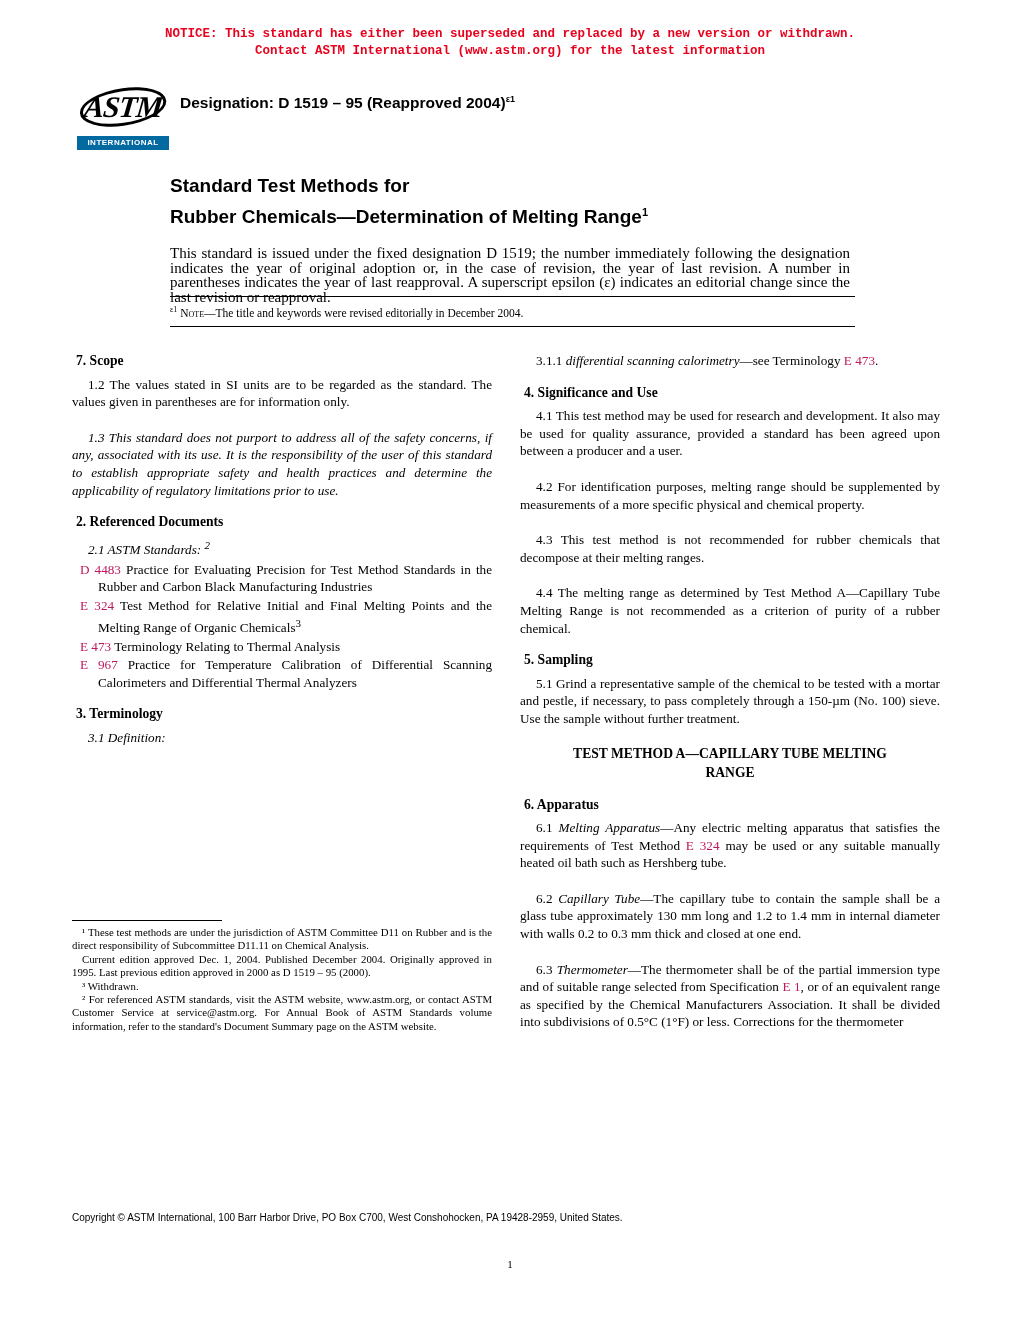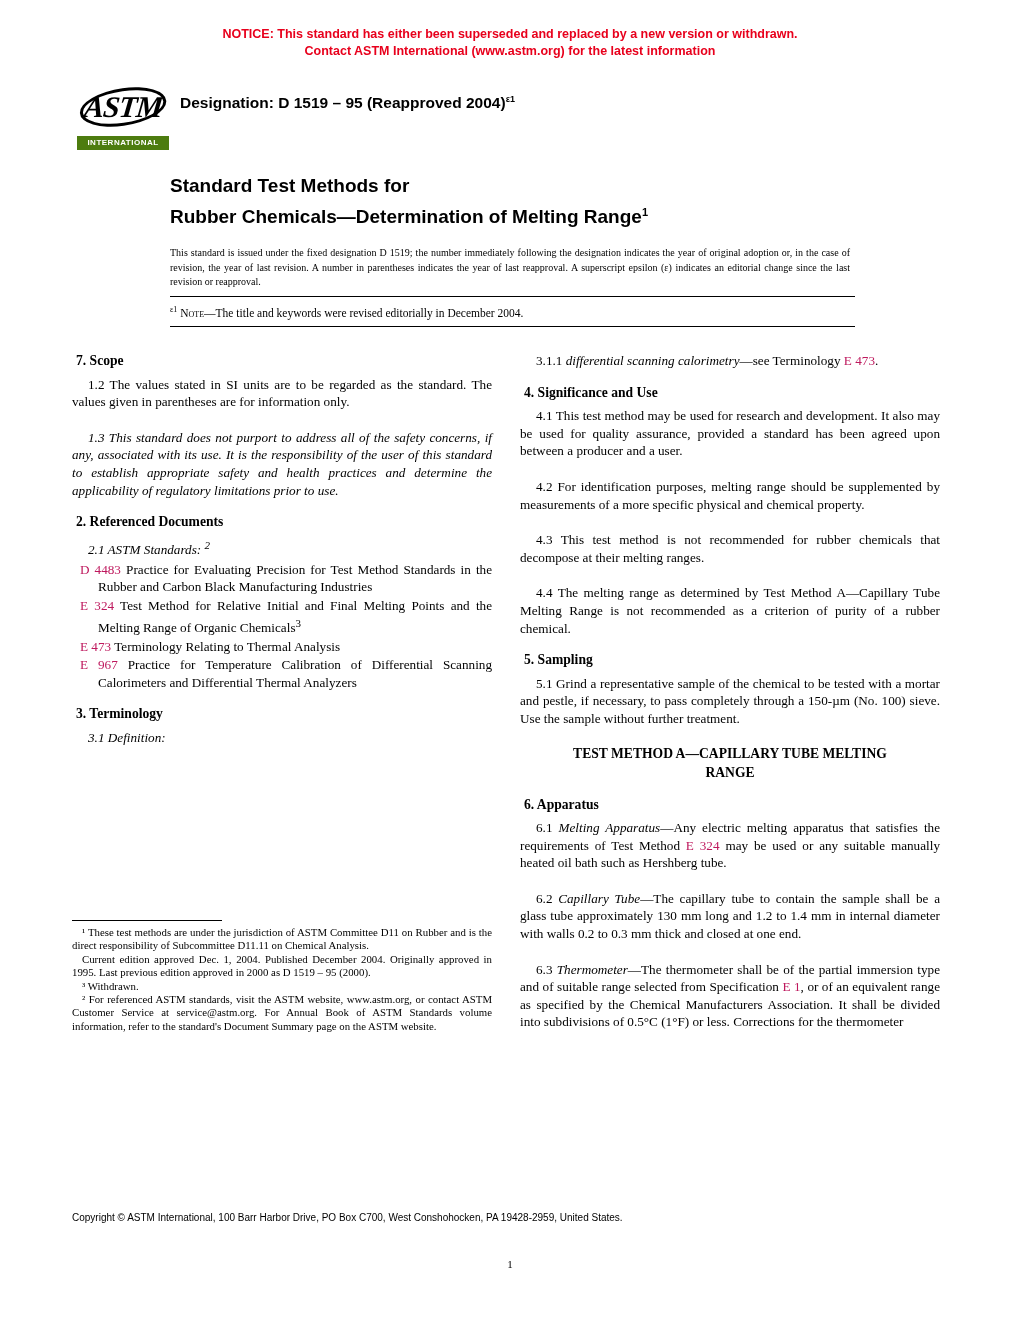--- a/index.html
+++ b/index.html
@@ -22,21 +22,21 @@
     padding: 0;
   }
   
   .notice {
     position: absolute;
     top: 26px;
     left: 0;
     width: 1020px;
     text-align: center;
     color: #e8001c;
-    font-family: Liberation Sans, sans-serif;
+    font-family: Liberation Mono, monospace;
     font-weight: bold;
     font-size: 12.5px;
     line-height: 17px;
   }
   
   .header {
     position: absolute;
     top: 78px;
     left: 75px;
     width: 870px;
@@ -74,21 +74,21 @@
     border-radius: 50%;
     transform: rotate(-8deg);
   }
   .logo-astm span { position: relative; }
   .logo-bar {
     position: absolute;
     left: 2px;
     top: 58px;
     width: 92px;
     height: 14px;
-    background: #4d7c0f;
+    background: #0369a1;
     color: #fff;
     font-family: "Liberation Sans", sans-serif;
     font-size: 8px;
     font-weight: bold;
     letter-spacing: 0.5px;
     text-align: center;
     line-height: 14px;
   }
   .designation {
     position: absolute;
@@ -110,21 +110,21 @@
     font-size: 19px;
     line-height: 27px;
   }
   .title sup { font-size: 11px; }
   
   .preamble {
     position: absolute;
     top: 246px;
     left: 170px;
     width: 680px;
-    font-size: 10px;
+    font-size: 15px;
     line-height: 14.5px;
     text-align: justify;
   }
   .rule {
     position: absolute;
     left: 170px;
     width: 685px;
     border-top: 1px solid #000;
   }
   .epsilon-note {

